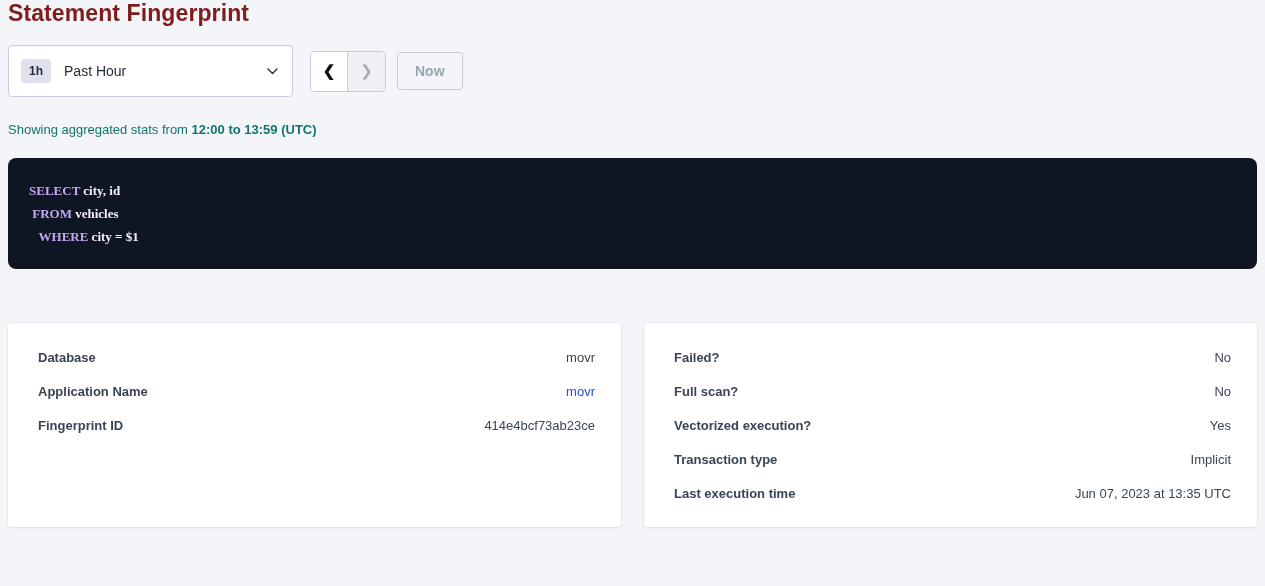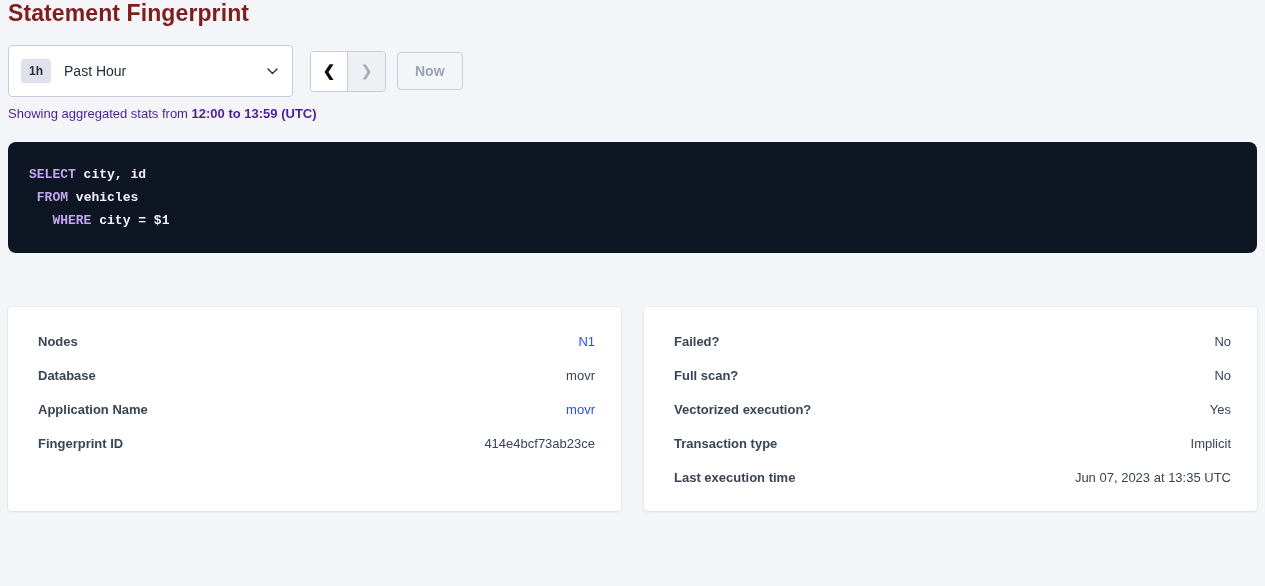--- a/index.html
+++ b/index.html
@@ -107,35 +107,35 @@
     background: transparent;
     font-family: "Liberation Sans", sans-serif;
     font-size: 14px;
     font-weight: 600;
     color: #99a4b3;
     cursor: default;
   }
 
   
   .stats-line {
-    margin-top: 9px;
+    margin-top: 25px;
     font-size: 13px;
-    color: #4c1d95;
+    color: #0f766e;
   }
   .stats-line b { font-weight: 700; }
 
   
   .sql-box {
     margin-top: 21px;
     background: #0e1523;
     border-radius: 8px;
     padding: 21px 21px;
   }
   .sql-line {
-    font-family: Liberation Mono, monospace;
+    font-family: Liberation Serif, serif;
     font-size: 13px;
     font-weight: 700;
     line-height: 23px;
     color: #f4f1fb;
     white-space: pre;
   }
   .sql-keyword { color: #c3a7f1; }
 
   
   .cards-row {
@@ -197,24 +197,20 @@
   <div class="sql-box">
     <div class="sql-line"><span></span><span class="sql-keyword">SELECT</span><span> city, id</span></div>
     <div class="sql-line"><span> </span><span class="sql-keyword">FROM</span><span> vehicles</span></div>
     <div class="sql-line"><span>   </span><span class="sql-keyword">WHERE</span><span> city = $1</span></div>
   </div>
 
   <div class="cards-row">
 
     <div class="card">
       <div class="card-row">
-        <span class="row-label">Nodes</span>
-        <span class="row-value link">N1</span>
-      </div>
-      <div class="card-row">
         <span class="row-label">Database</span>
         <span class="row-value">movr</span>
       </div>
       <div class="card-row">
         <span class="row-label">Application Name</span>
         <span class="row-value link">movr</span>
       </div>
       <div class="card-row">
         <span class="row-label">Fingerprint ID</span>
         <span class="row-value">414e4bcf73ab23ce</span>

